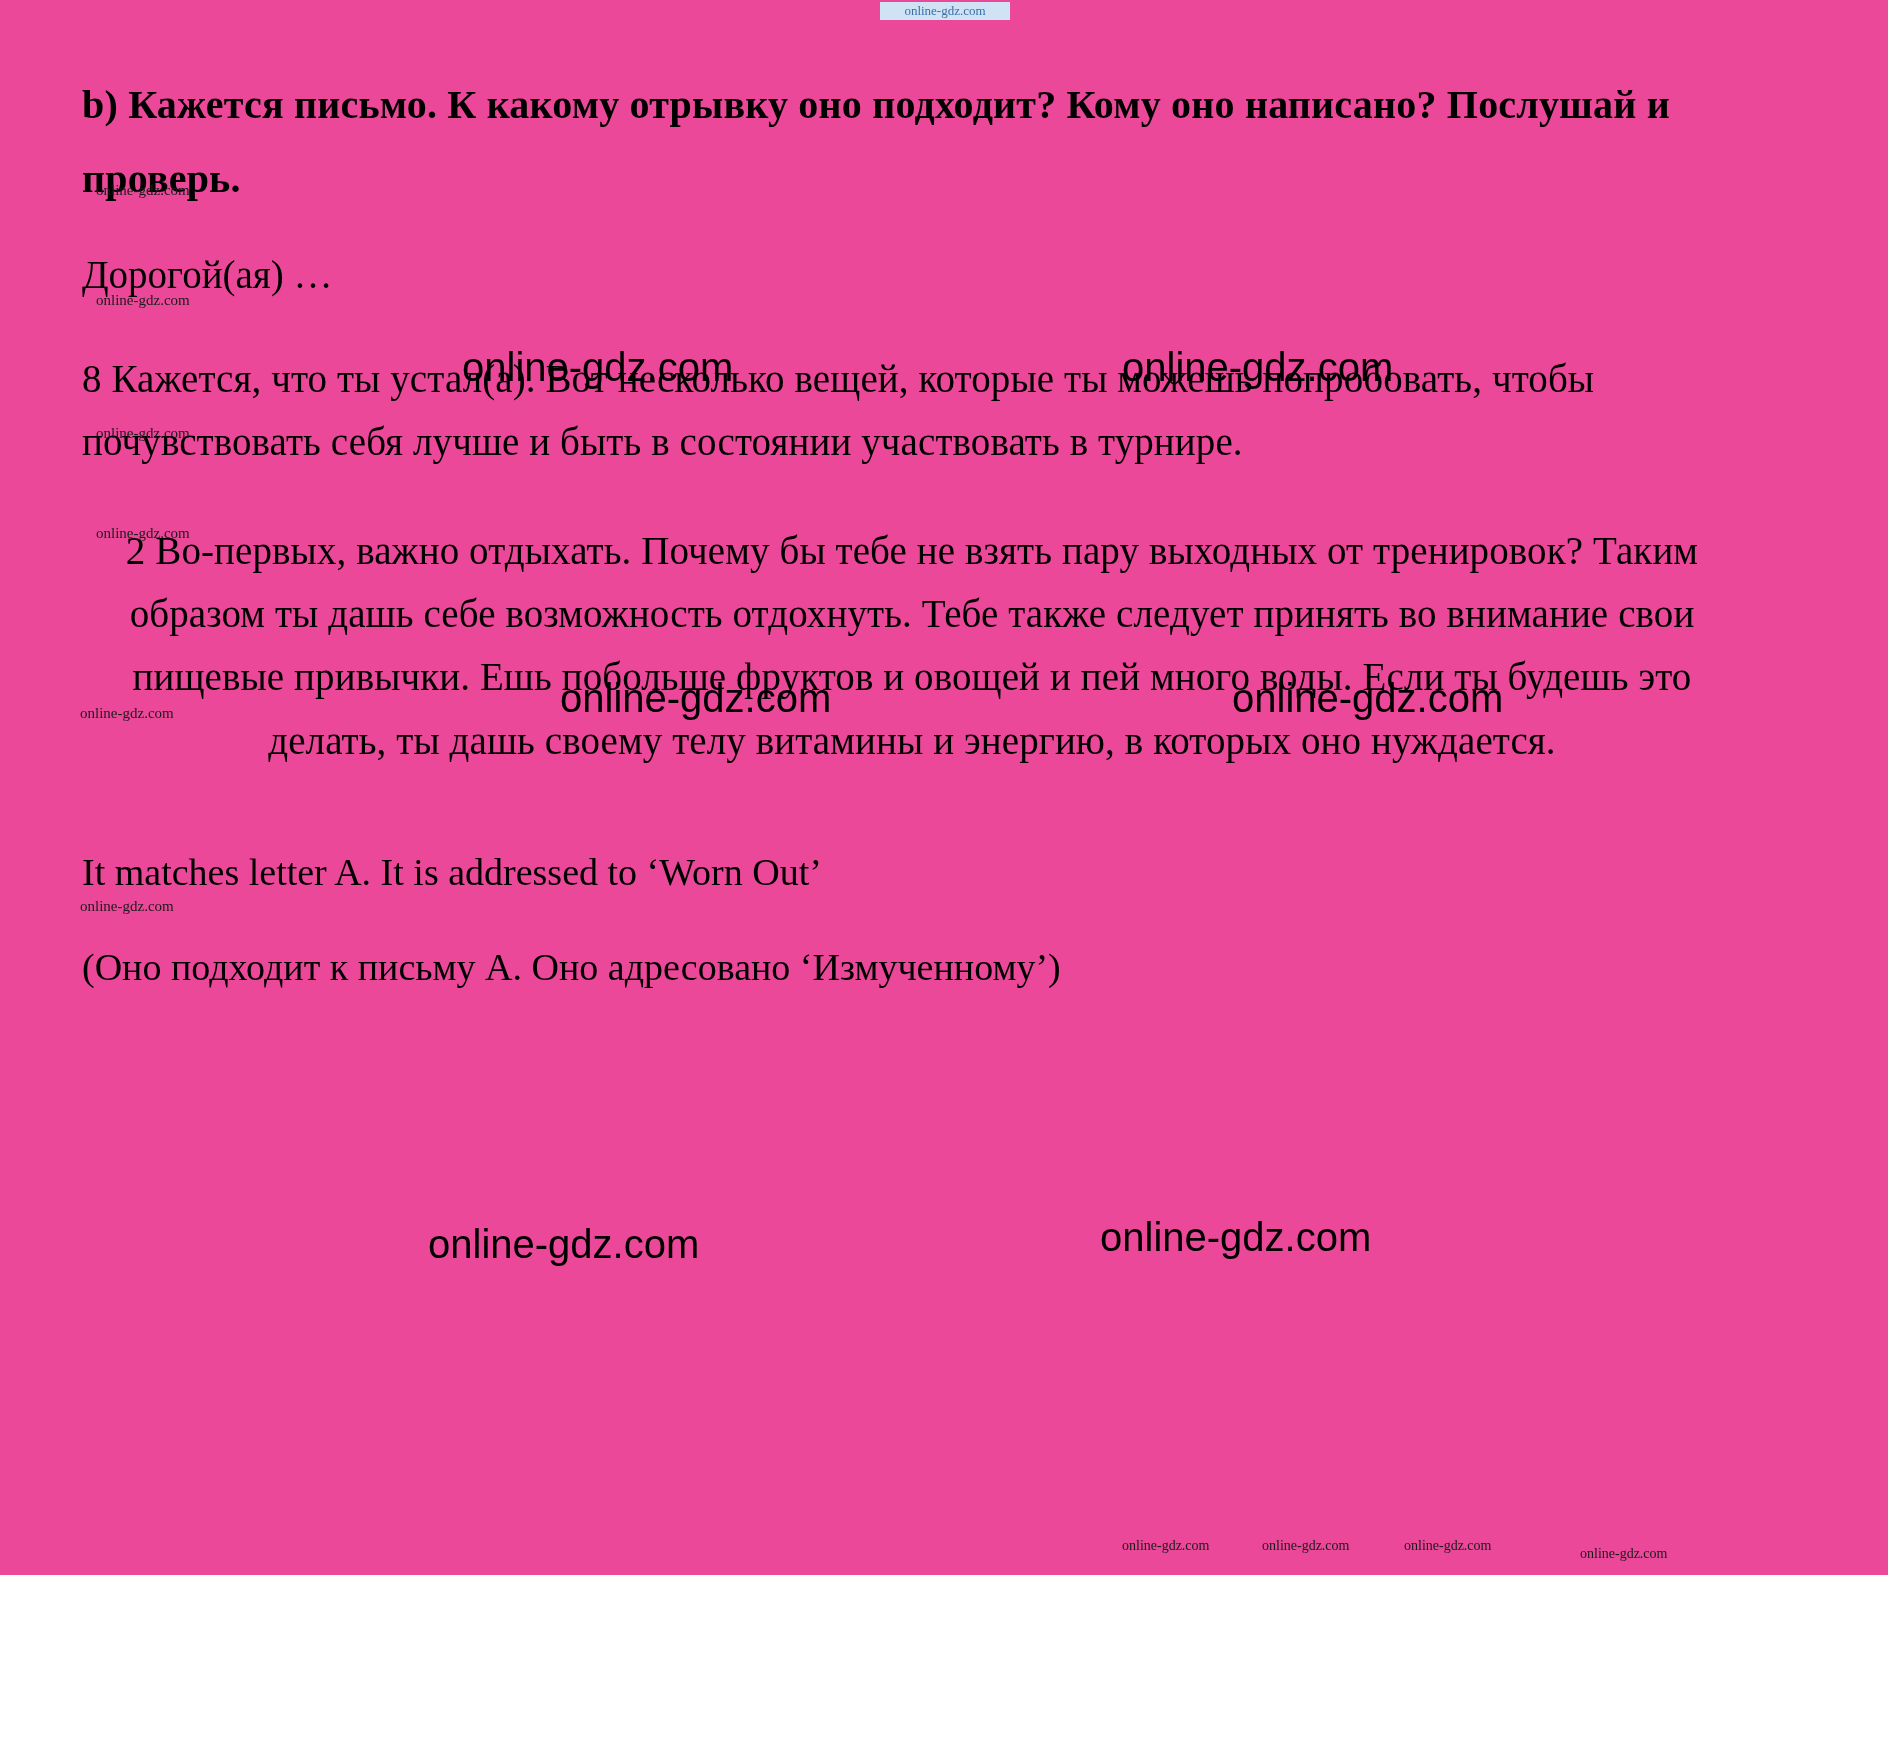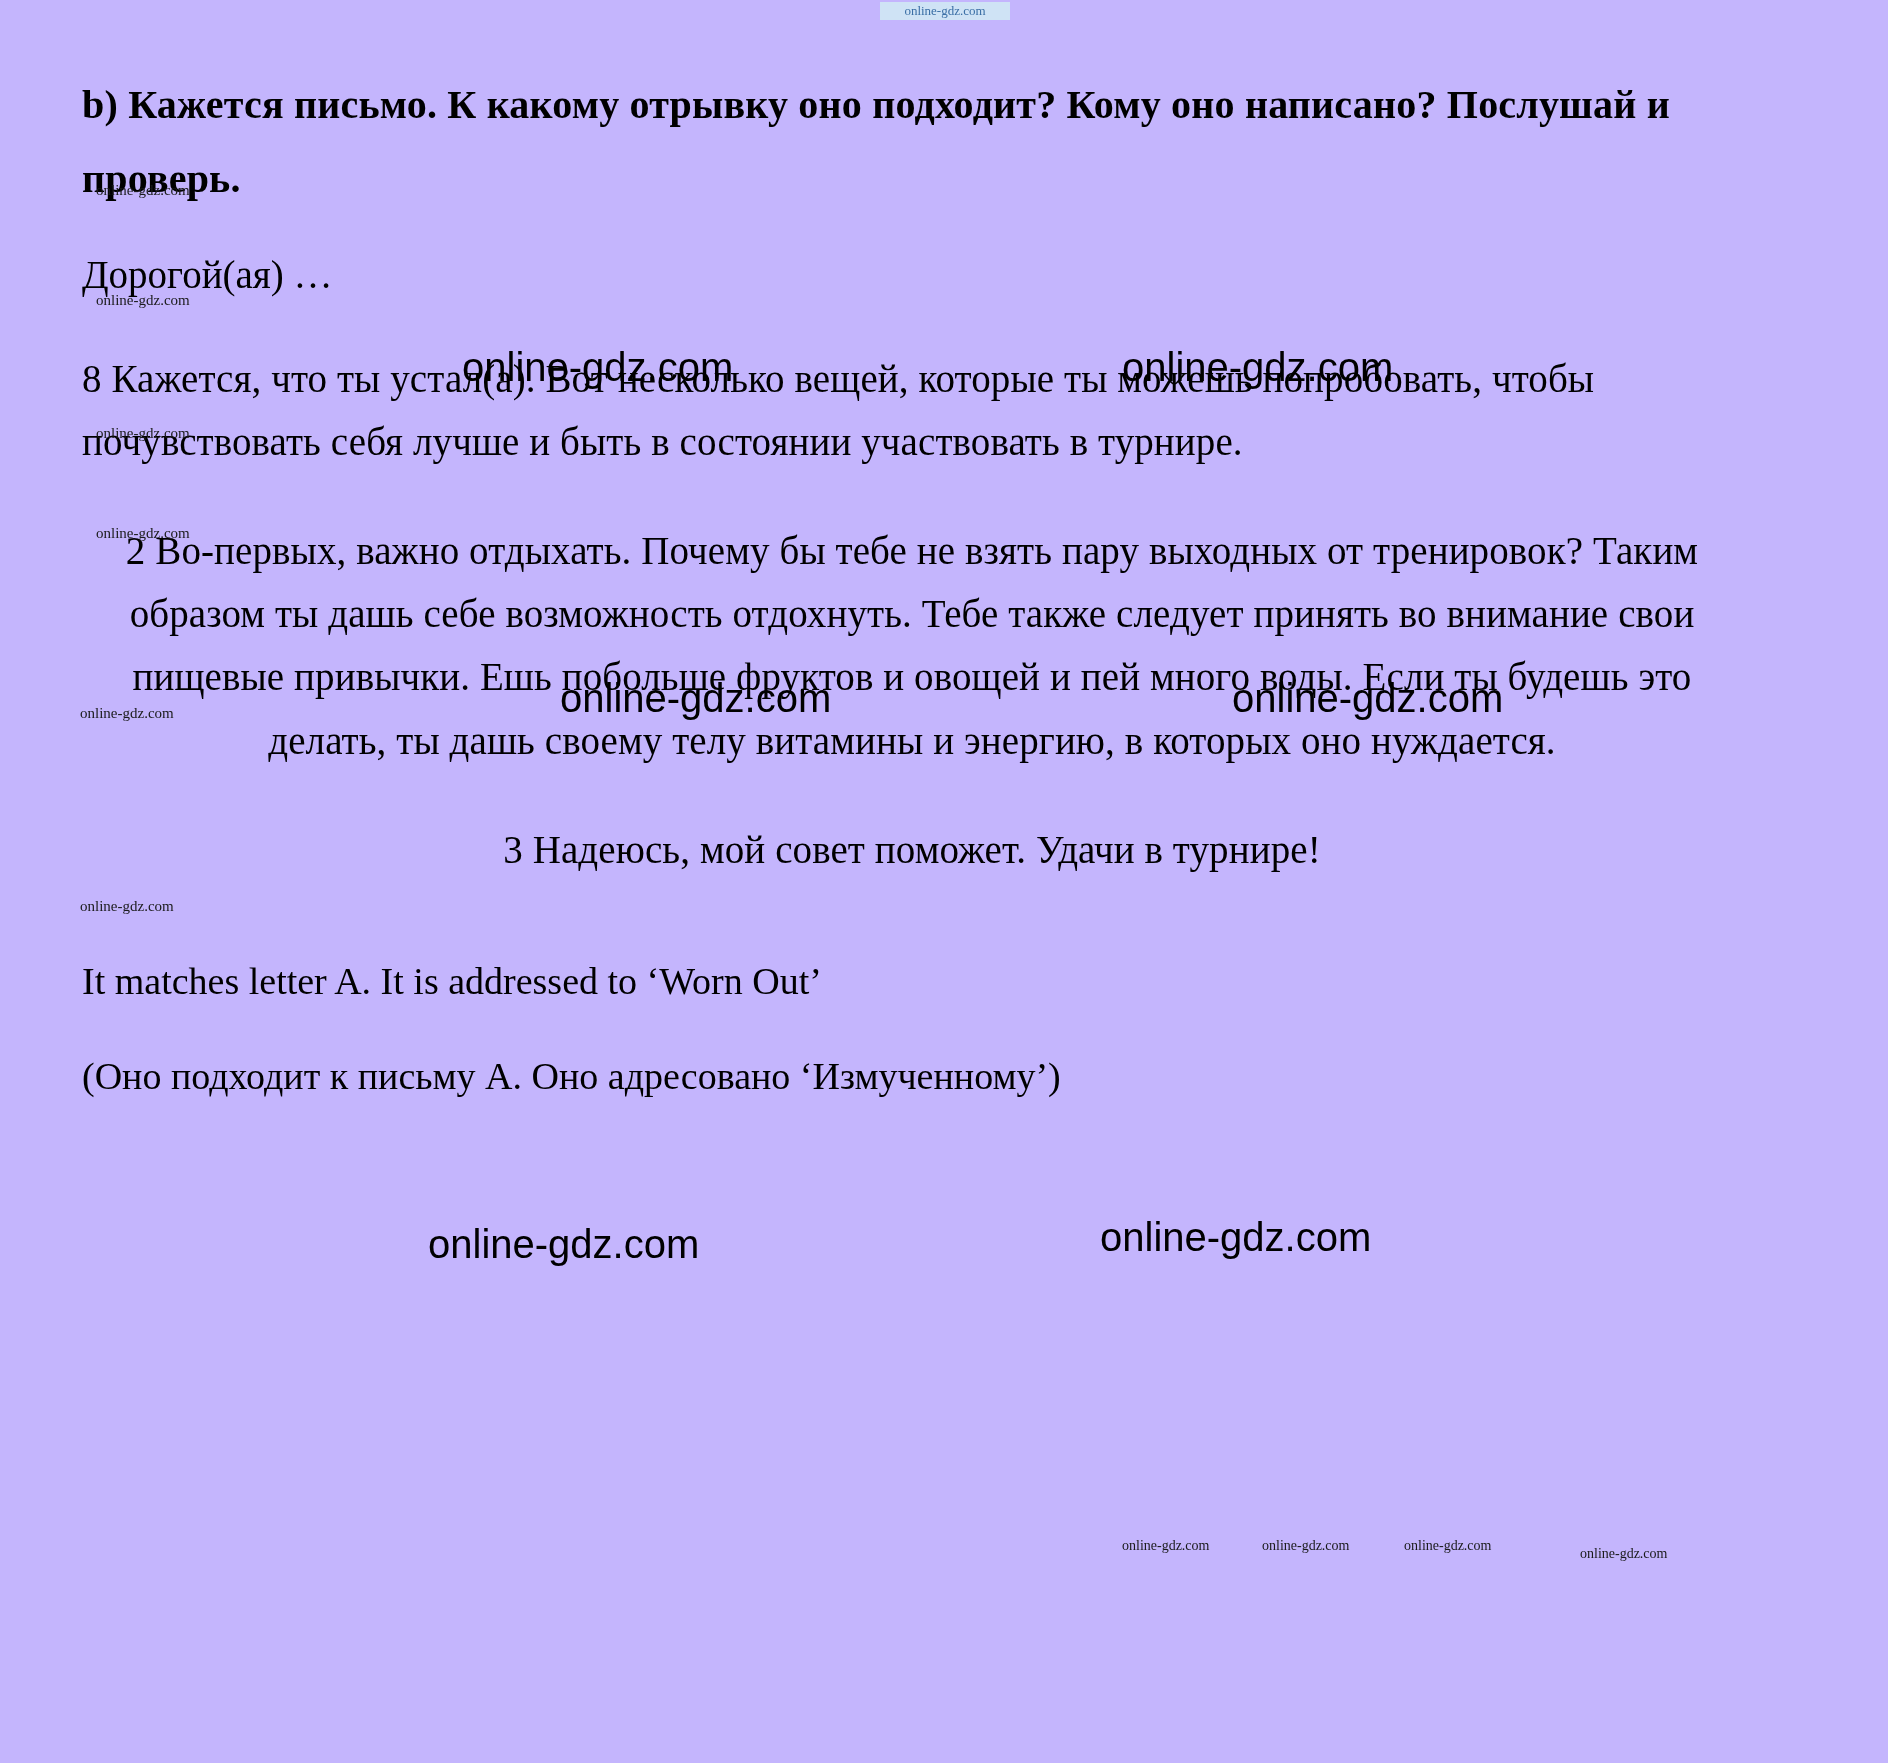--- a/index.html
+++ b/index.html
@@ -13,22 +13,22 @@
     position: relative;
     font-family: "Liberation Serif", serif;
     color: #000000;
     overflow: hidden;
   }
   .page {
     position: absolute;
     left: 0;
     top: 0;
     width: 1888px;
-    height: 1763px;
-    background: #c4b5fd;
+    height: 1575px;
+    background: #ec4899;
   }
   
   .wm-top {
     position: absolute;
     left: 880px;
     top: 2px;
     width: 130px;
     height: 18px;
     background: #cfe3f5;
     color: #3a6ea5;
@@ -119,21 +119,20 @@
   <div class="wm-top">online-gdz.com</div>
 
   <div class="content">
 
     <h1 class="task-title">b) Кажется письмо. К какому отрывку оно подходит? Кому оно написано? Послушай и проверь.</h1>
 
     <div class="letter-block">
       <p class="greeting">Дорогой(ая) …</p>
       <p class="para">8 Кажется, что ты устал(а). Вот несколько вещей, которые ты можешь попробовать, чтобы почувствовать себя лучше и быть в состоянии участвовать в турнире.</p>
       <p class="para">2 Во-первых, важно отдыхать. Почему бы тебе не взять пару выходных от тренировок? Таким образом ты дашь себе возможность отдохнуть. Тебе также следует принять во внимание свои пищевые привычки. Ешь побольше фруктов и овощей и пей много воды. Если ты будешь это делать, ты дашь своему телу витамины и энергию, в которых оно нуждается.</p>
-      <p class="para">3 Надеюсь, мой совет поможет. Удачи в турнире!</p>
     </div>
 
     <div class="answers">
       <p class="answer-en">It matches letter A. It is addressed to ‘Worn Out’</p>
       <p class="answer-ru">(Оно подходит к письму А. Оно адресовано ‘Измученному’)</p>
     </div>
 
   </div>
 
   <div class="wm-layer">

